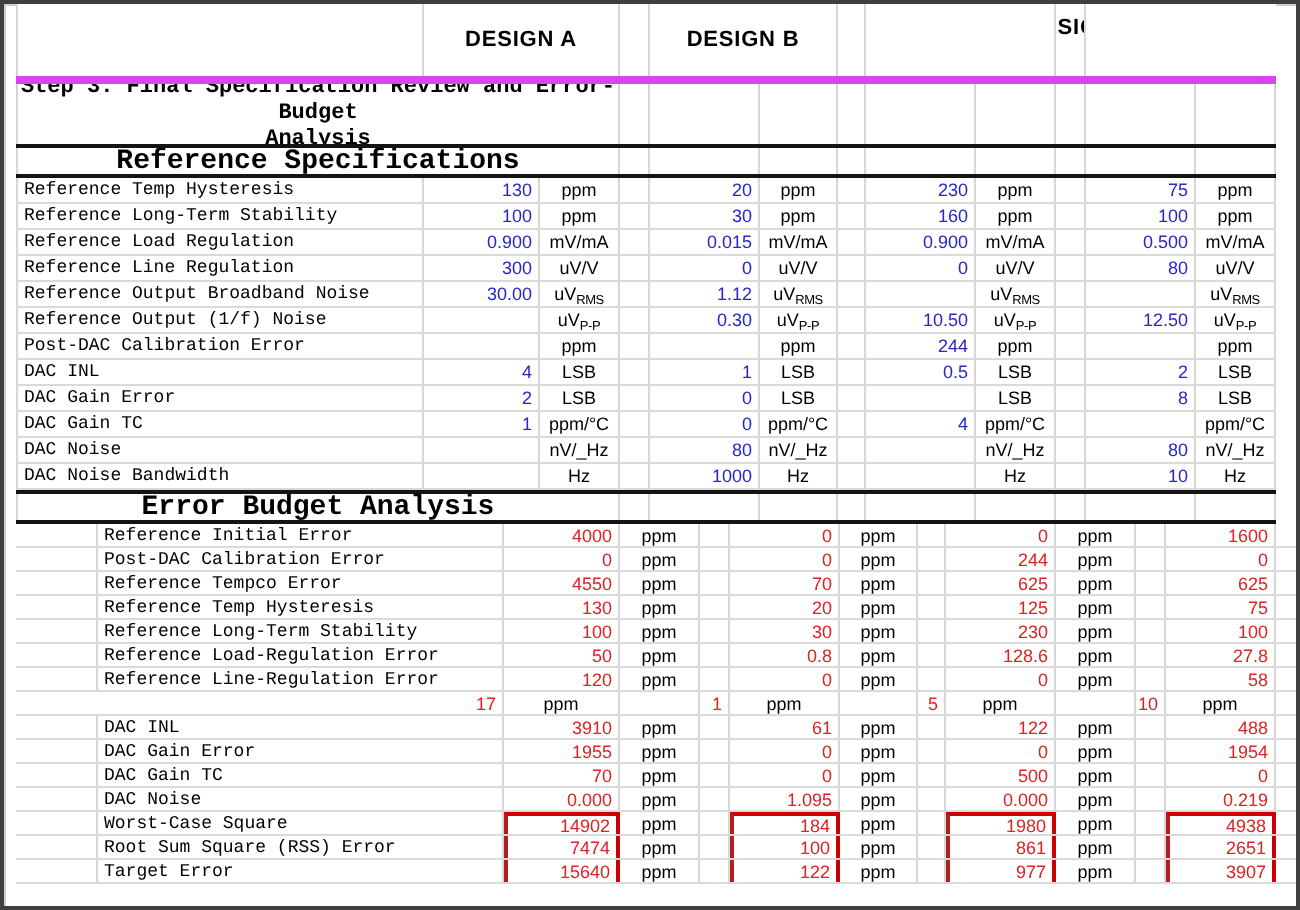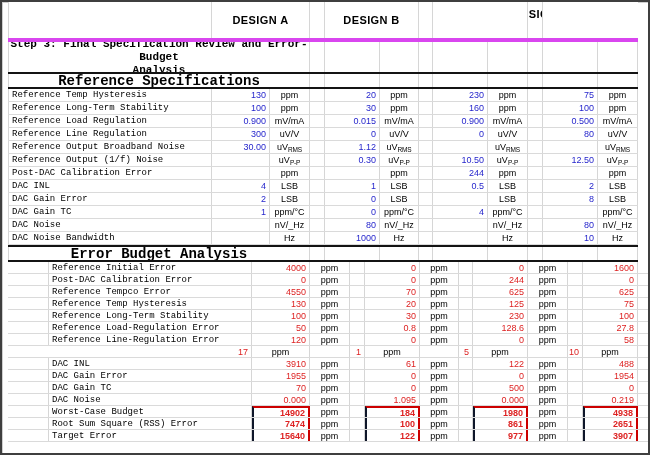--- a/index.html
+++ b/index.html
@@ -41,21 +41,21 @@
   .data-row .c{display:block;line-height:10px;padding-top:1px;}
   .h12{height:12px;border-bottom:1px solid #dadada;}
   .h11{height:11px;border-bottom:1px solid #dadada;padding-left:40px;}
   .data-row .lbl{padding-left:3px;text-align:left;white-space:nowrap;}
   .data-row .val{text-align:right;padding-right:3px;font-size:9px;}
   .sec-blue .val{color:#2626cc;}
   .sec-red  .val{color:#dd2222;}
   .data-row .unit{text-align:center;white-space:nowrap;}
   .unit .sub{font-size:6.5px;position:relative;top:1.5px;letter-spacing:-.2px;}
   
-  .rb-l{border-left:2px solid #0f172a;font-weight:bold;}
+  .rb-l{border-left:2px solid #b91c1c;}
   .rb-r{border-right:2px solid #cc0000 !important;}
   .rb-t{border-top:2px solid #cc0000;padding-top:0 !important;}
 </style>
 </head>
 <body>
 
 <div class="frame">
 
   <div class="row cols-hdr header-row">
     <div class="c first"></div>
@@ -437,21 +437,21 @@
         <div class="c val">1.095</div>
         <div class="c unit">ppm</div>
         <div class="c gap"></div>
         <div class="c val">0.000</div>
         <div class="c unit">ppm</div>
         <div class="c gap"></div>
         <div class="c val">0.219</div>
         <div class="c unit">ppm</div>
       </div>
       <div class="row cols-data data-row h11 sec-red">
-        <div class="c first lbl">Worst-Case Budget</div>
+        <div class="c first lbl">Worst-Case Square</div>
         <div class="c val rb-l rb-r rb-t">14902</div>
         <div class="c unit">ppm</div>
         <div class="c gap"></div>
         <div class="c val rb-l rb-r rb-t">184</div>
         <div class="c unit">ppm</div>
         <div class="c gap"></div>
         <div class="c val rb-l rb-r rb-t">1980</div>
         <div class="c unit">ppm</div>
         <div class="c gap"></div>
         <div class="c val rb-l rb-r rb-t">4938</div>

